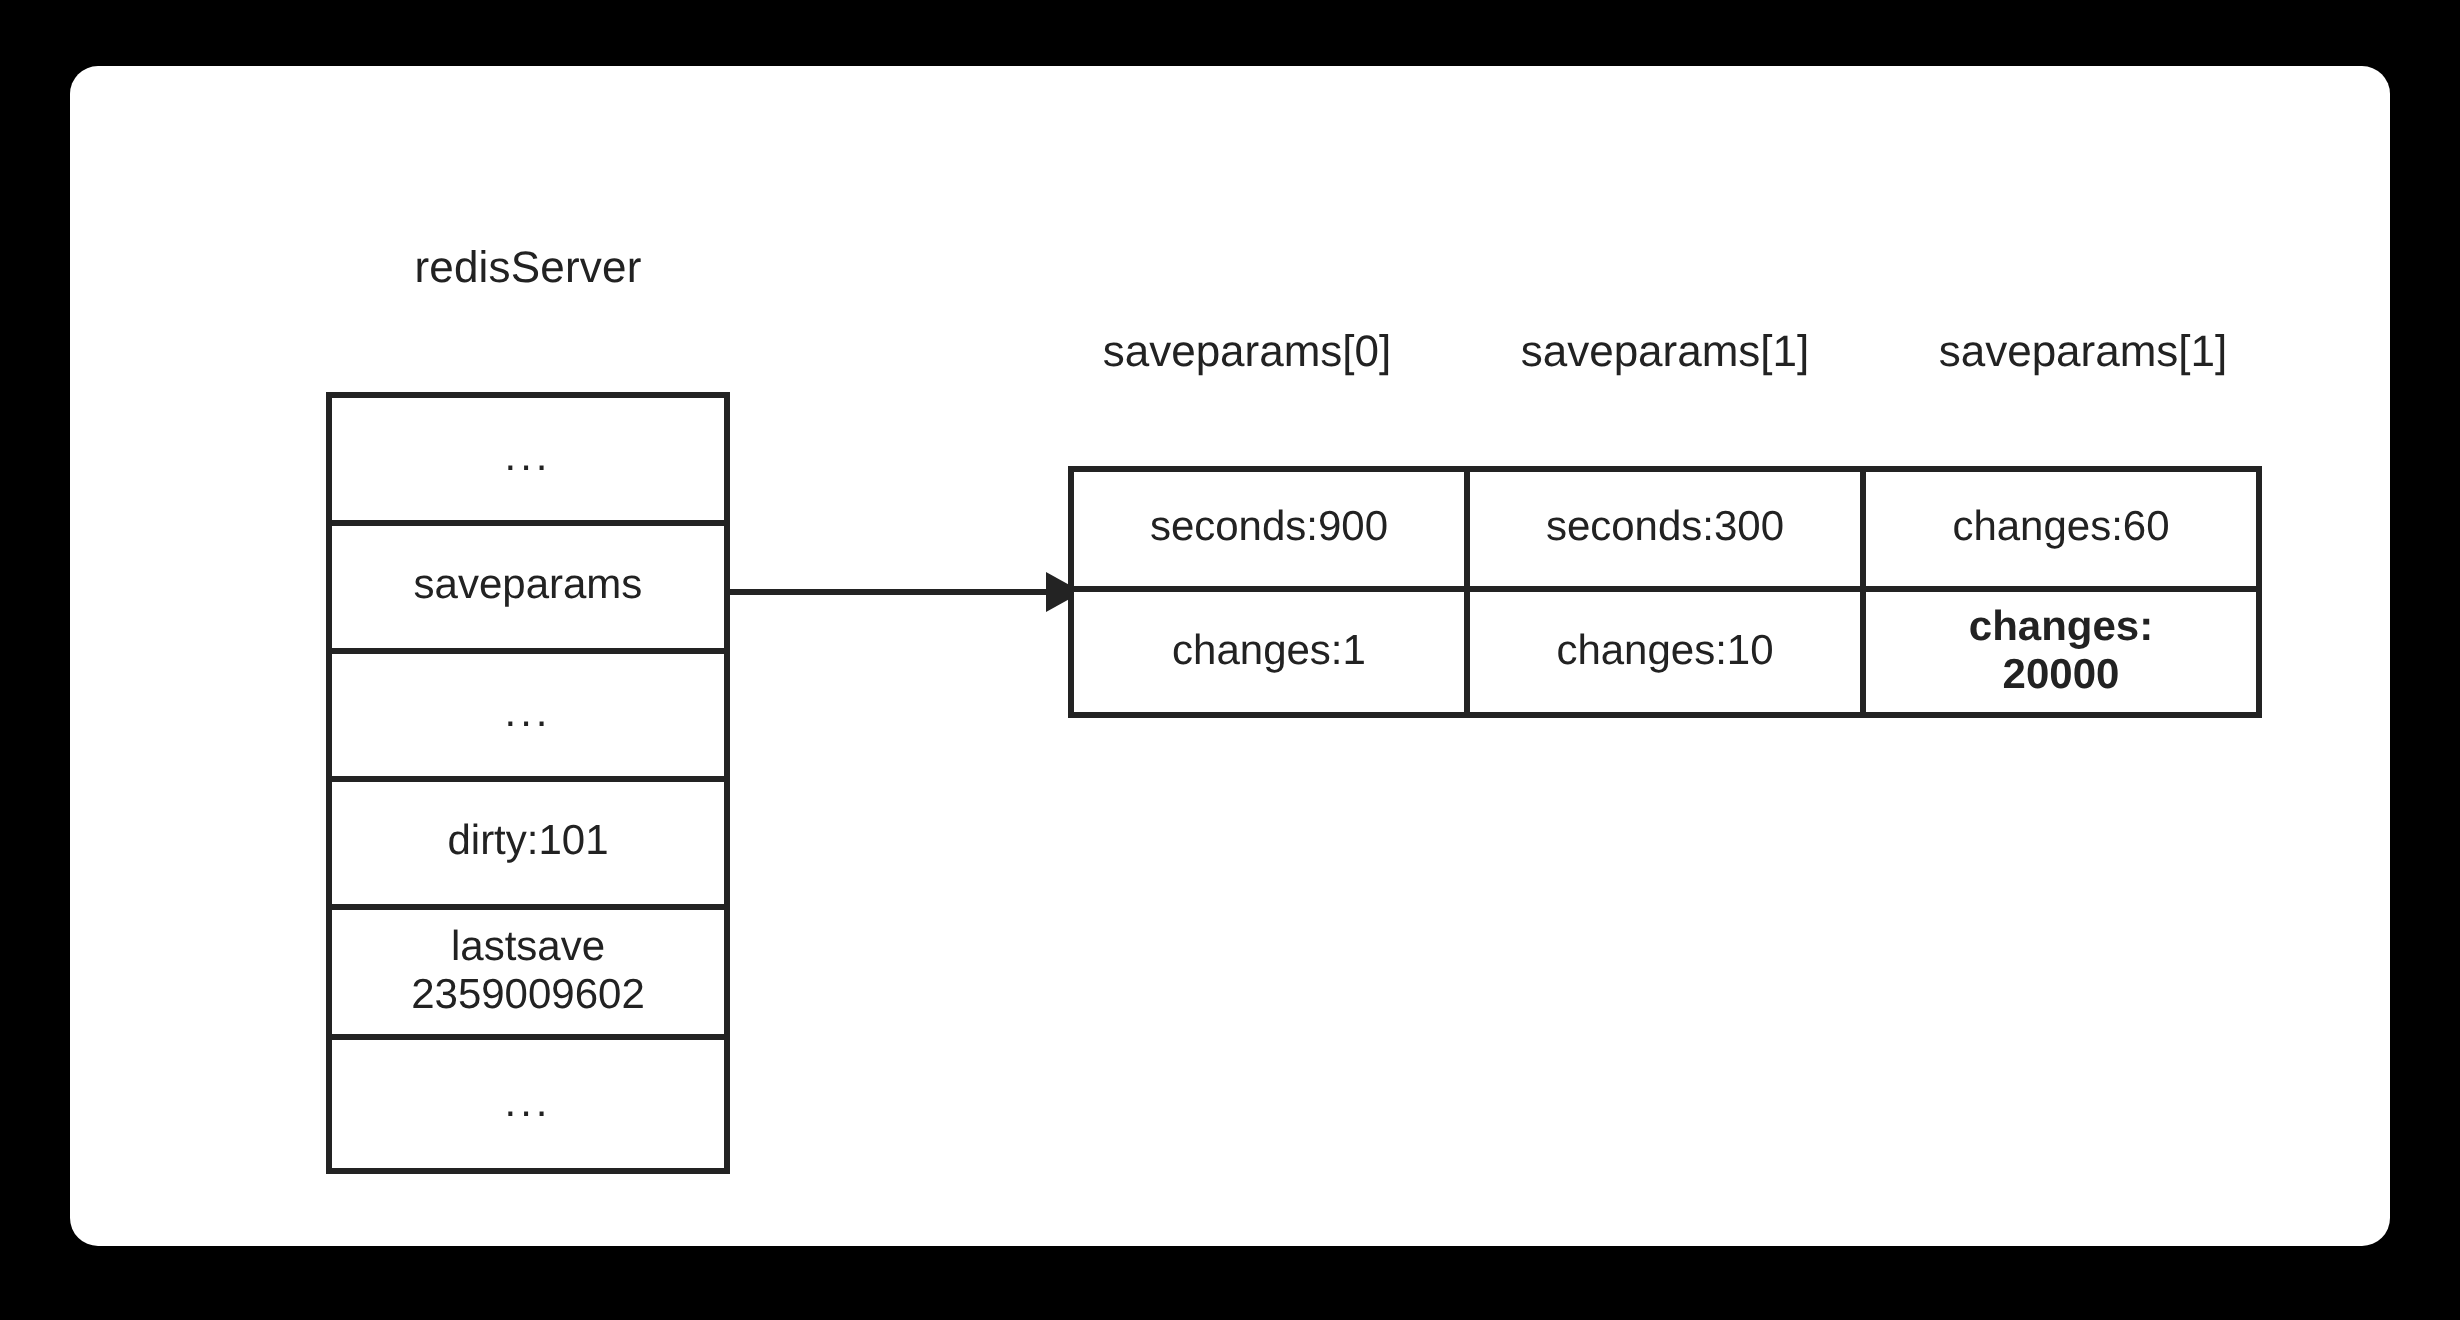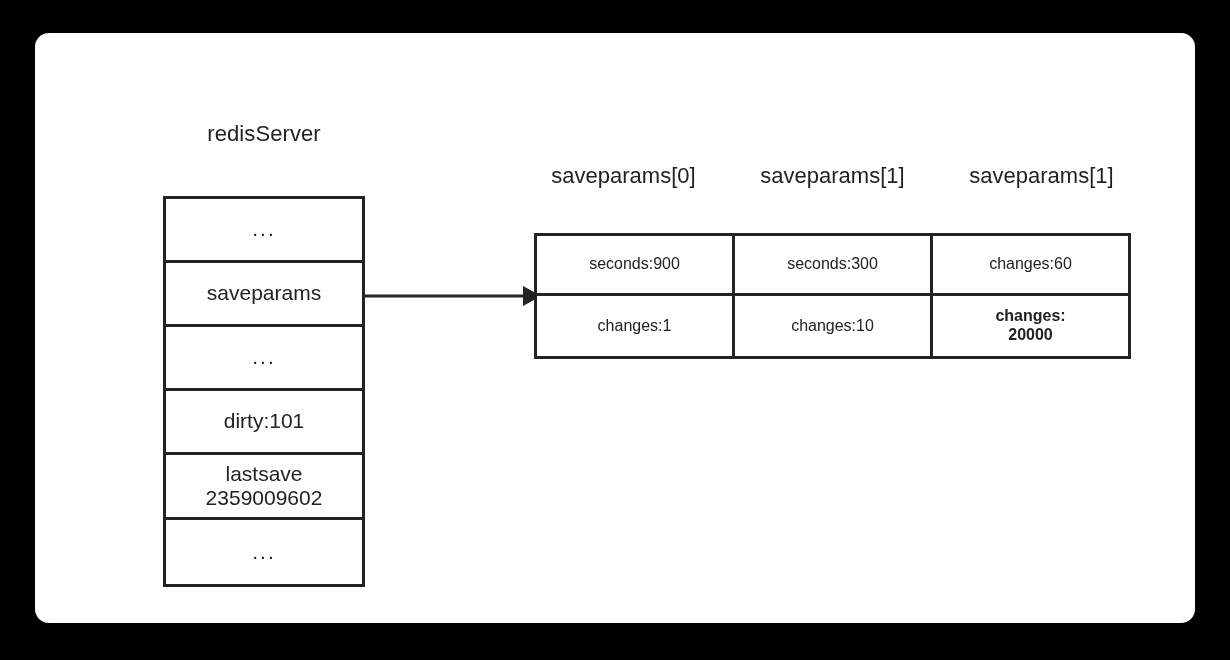--- a/index.html
+++ b/index.html
@@ -121,21 +121,21 @@
   }
   .param-col:last-child { border-right: none; }
   .param-cell {
     height: 60px;
     border-bottom: 3px solid #232323;
     box-sizing: border-box;
     display: flex;
     align-items: center;
     justify-content: center;
     text-align: center;
-    font-size: 16px;
+    font-size: 21px;
     color: #222222;
     line-height: 1.16;
     padding: 0 6px;
   }
   .param-cell:last-child { border-bottom: none; }
   .param-cell.wrap {
     flex-direction: column;
     font-weight: bold;
   }
 </style>

